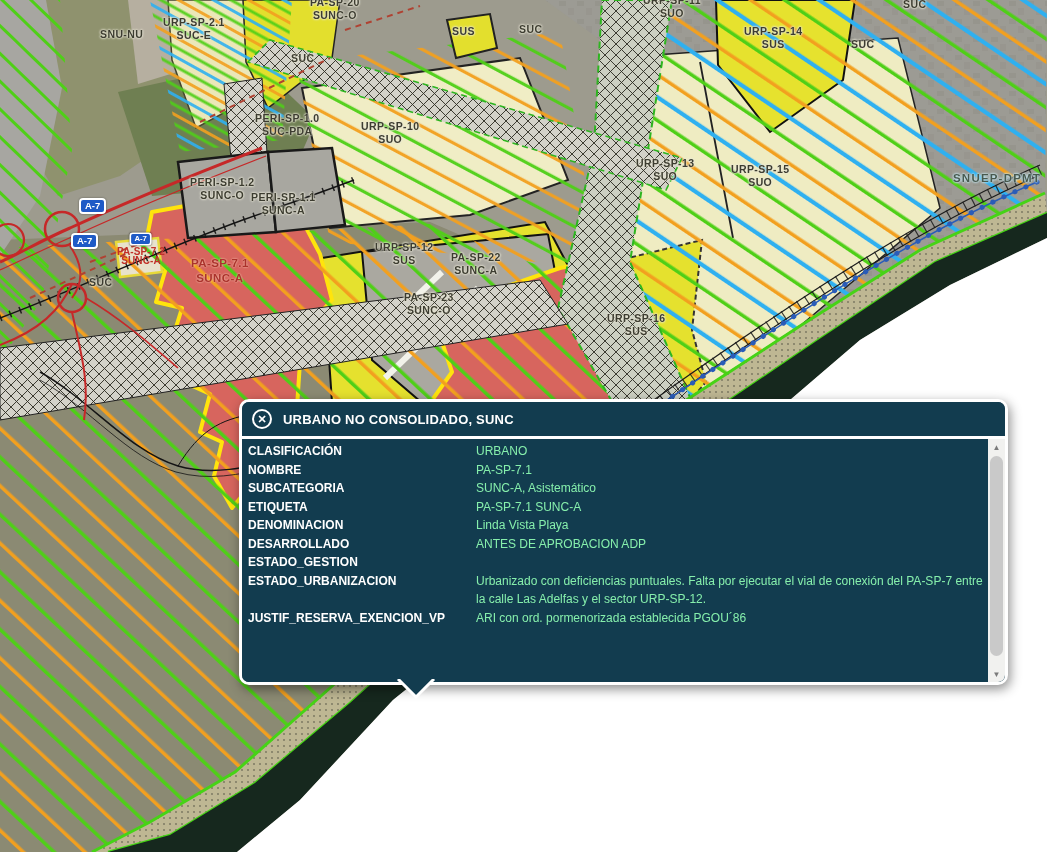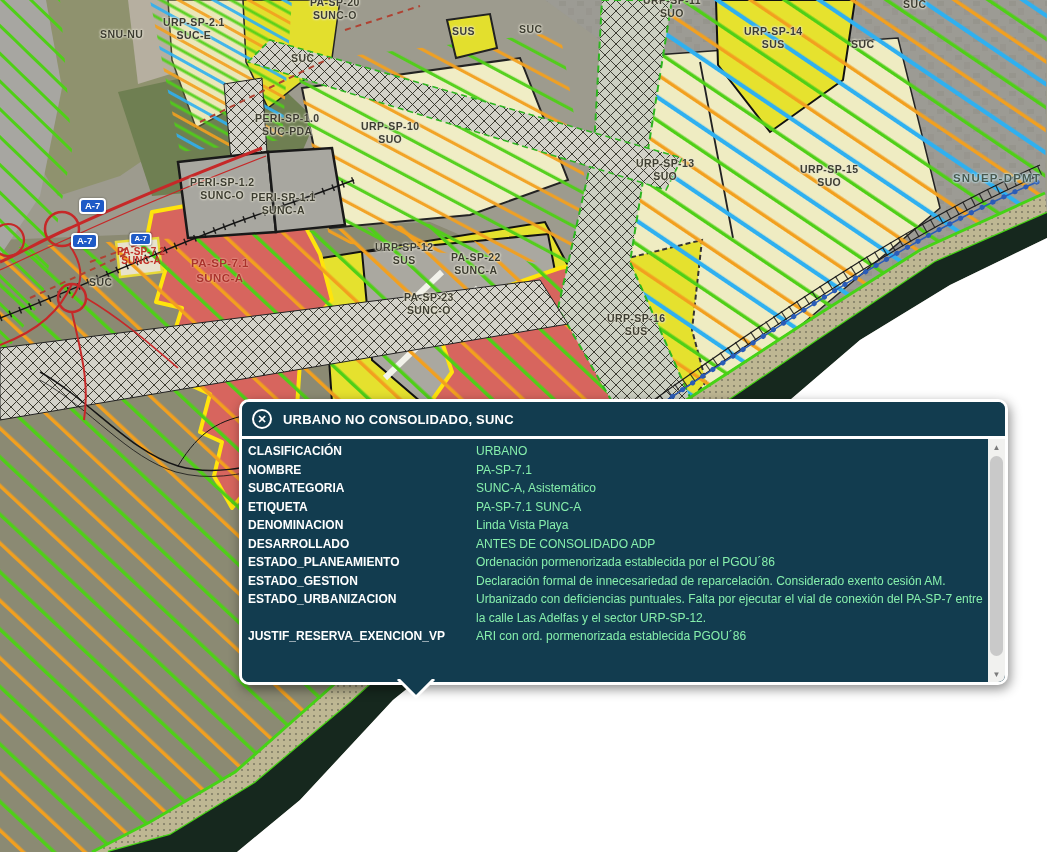--- a/index.html
+++ b/index.html
@@ -223,21 +223,21 @@
 
       <div class="map-label" style="left: 255px; top: 112px;">PERI-SP-1.0
 SUC-PDA</div>
 
       <div class="map-label" style="left: 361px; top: 120px;">URP-SP-10
 SUO</div>
 
       <div class="map-label" style="left: 636px; top: 115px; margin-top: 42px;">URP-SP-13
 SUO</div>
 
-      <div class="map-label" style="left: 800px; top: 163px;">URP-SP-15
+      <div class="map-label" style="left: 731px; top: 163px;">URP-SP-15
 SUO</div>
 
       <div class="map-label beach" style="left: 953px; top: 172px;">SNUEP-DPMT</div>
 
       <div class="map-label" style="left: 190px; top: 176px;">PERI-SP-1.2
 SUNC-O</div>
 
       <div class="map-label" style="left: 251px; top: 191px;">PERI-SP-1.1
 SUNC-A</div>
 
@@ -297,31 +297,26 @@
             <div class="rvalue">PA-SP-7.1 SUNC-A</div>
           </div>
 
           <div class="prow">
             <div class="rlabel">DENOMINACION</div>
             <div class="rvalue">Linda Vista Playa</div>
           </div>
 
           <div class="prow">
             <div class="rlabel">DESARROLLADO</div>
-            <div class="rvalue">ANTES DE CONSOLIDADO ADP</div>
-          </div>
-
-          <div class="prow">
-            <div class="rlabel">ESTADO_PLANEAMIENTO</div>
-            <div class="rvalue">Ordenación pormenorizada establecida por el PGOU´86</div>
-          </div>
+            <div class="rvalue">ANTES DE APROBACION ADP</div>
+          </div>
+
 
           <div class="prow">
             <div class="rlabel">ESTADO_GESTION</div>
-            <div class="rvalue">Declaración formal de innecesariedad de reparcelación. Considerado exento cesión AM.</div>
           </div>
 
           <div class="prow">
             <div class="rlabel">ESTADO_URBANIZACION</div>
             <div class="rvalue">Urbanizado con deficiencias puntuales. Falta por ejecutar el vial de conexión del PA-SP-7 entre la calle Las Adelfas y el sector URP-SP-12.</div>
           </div>
 
           <div class="prow">
             <div class="rlabel">JUSTIF_RESERVA_EXENCION_VP</div>
             <div class="rvalue">ARI con ord. pormenorizada establecida PGOU´86</div>

